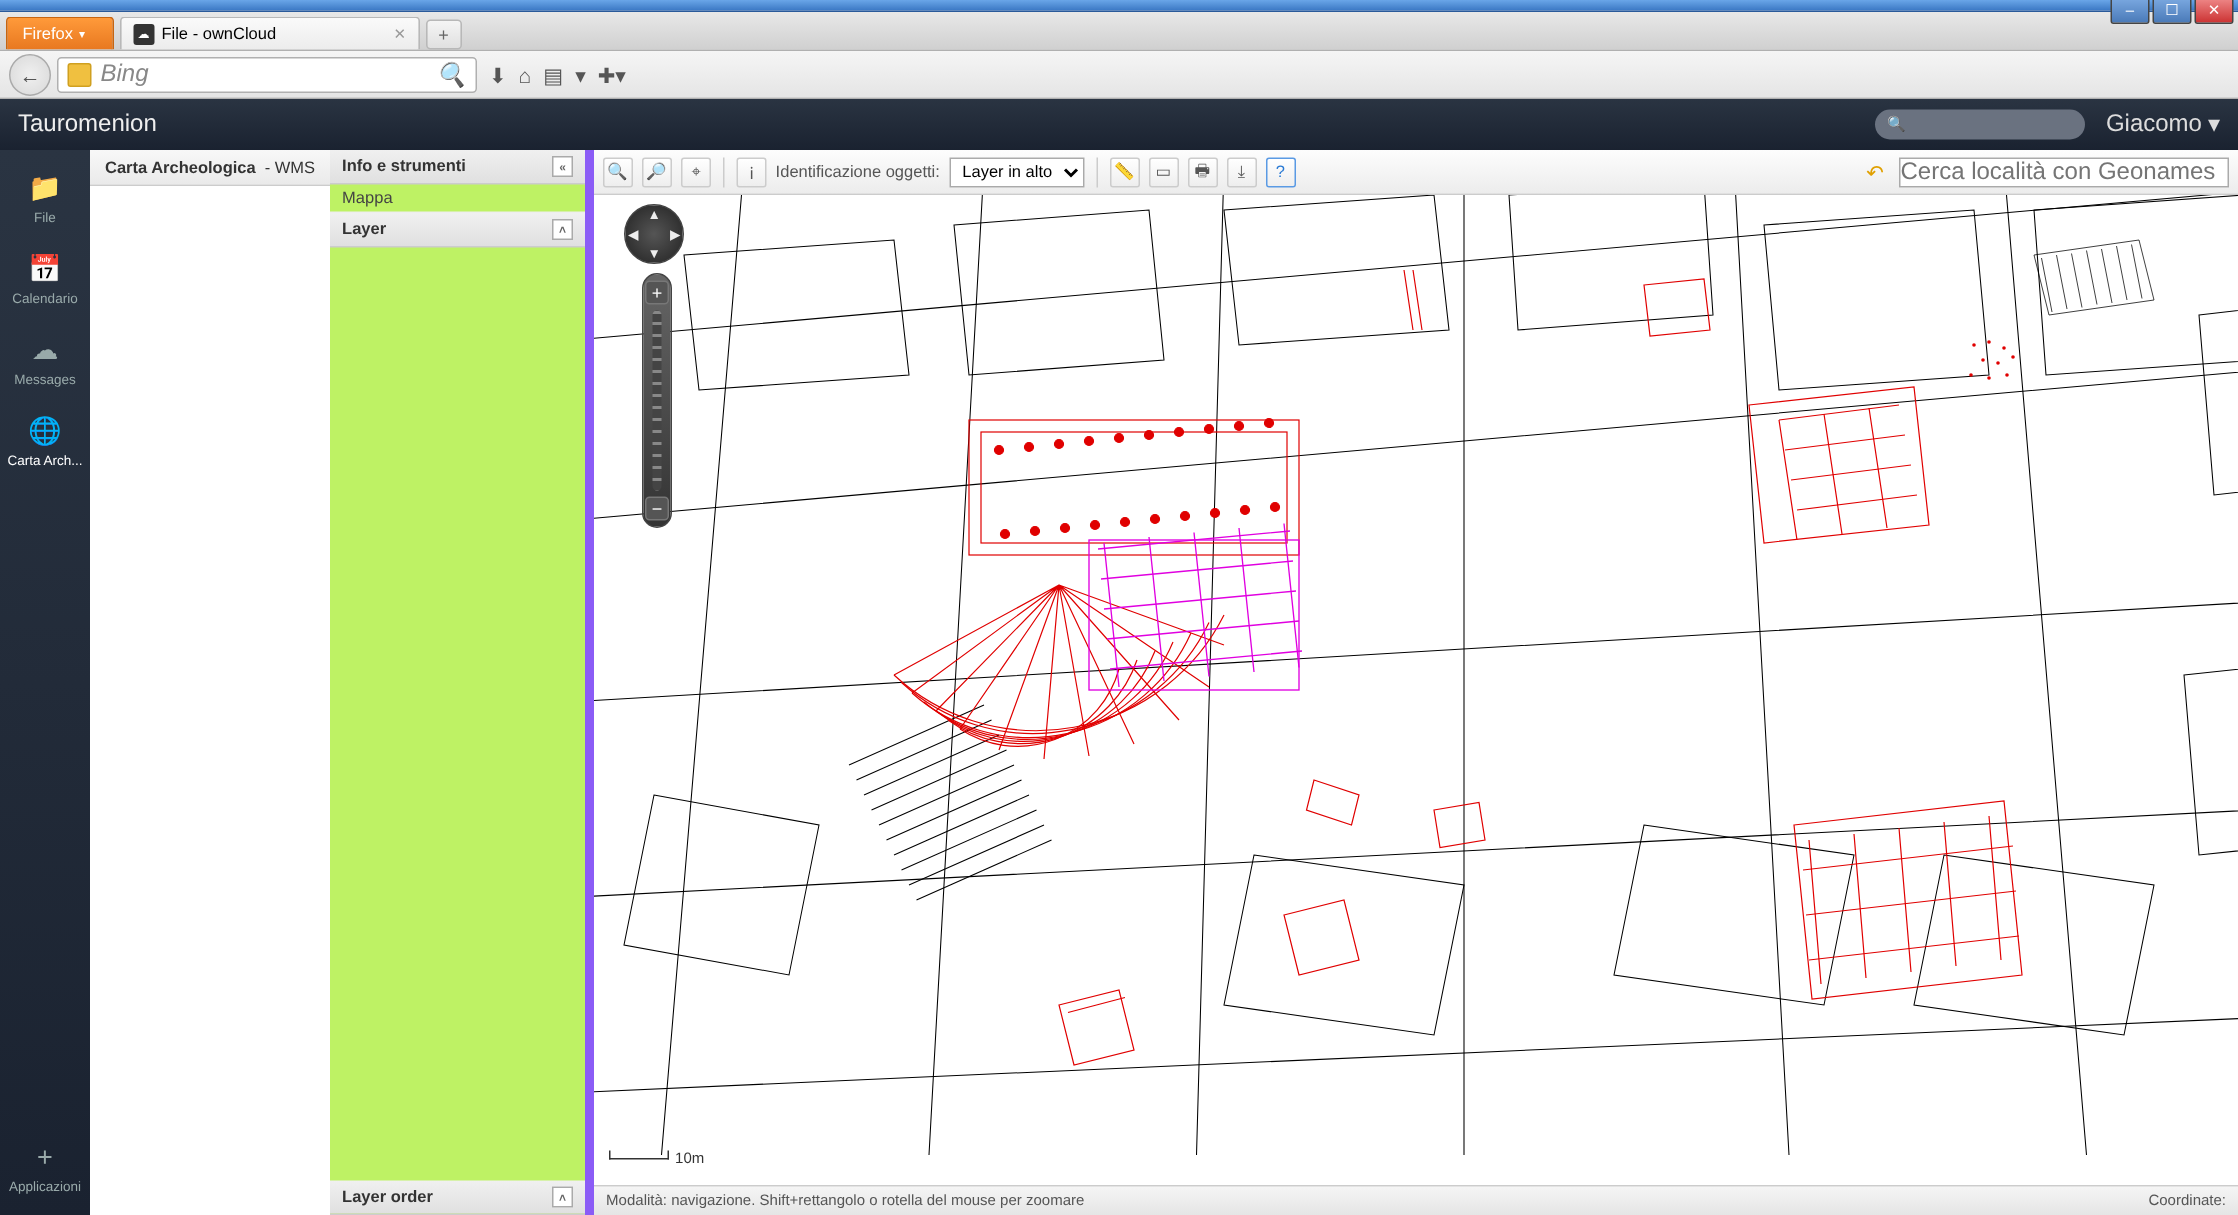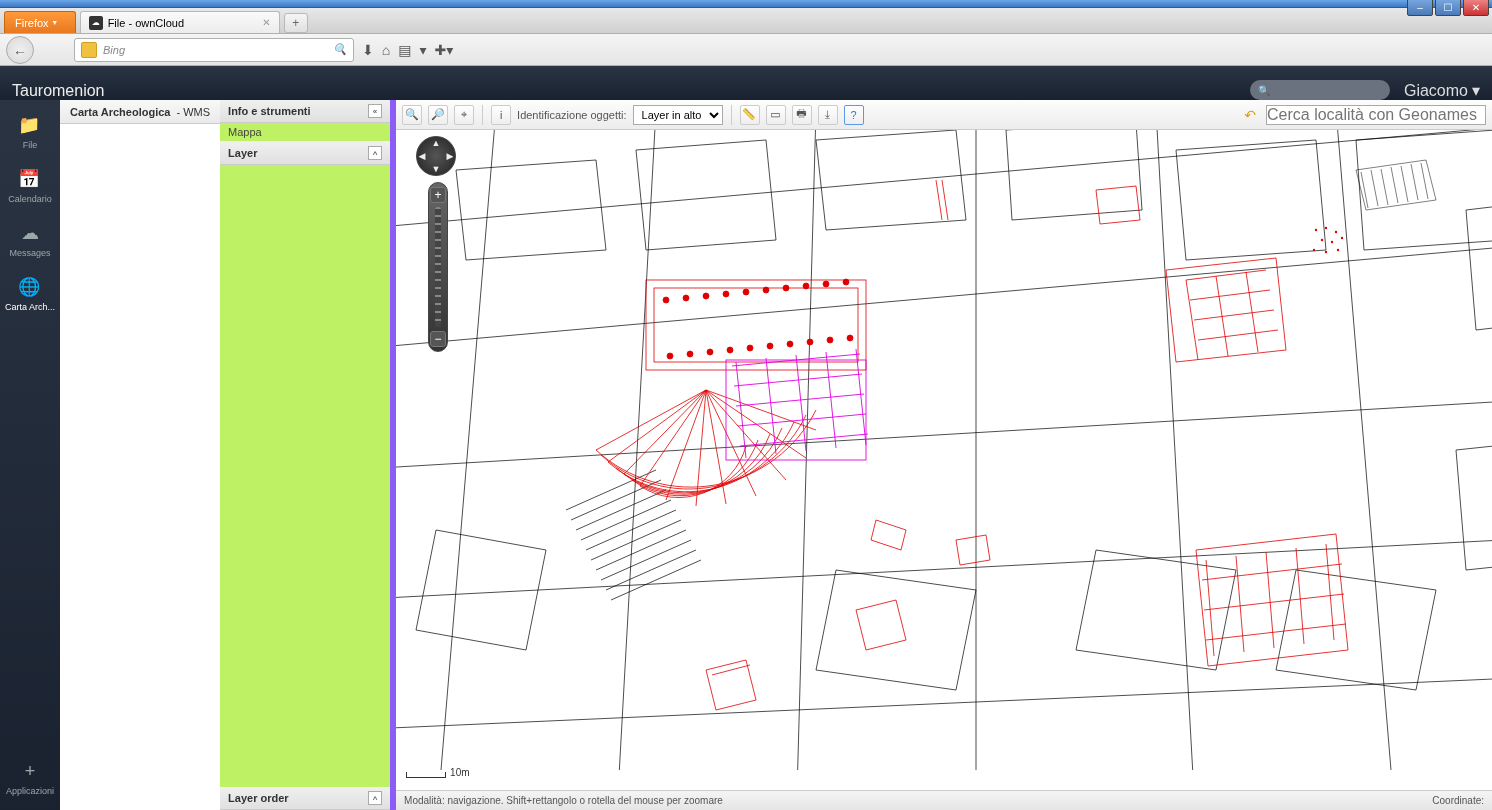--- a/index.html
+++ b/index.html
@@ -20,28 +20,28 @@
 .ff-tab { background: linear-gradient(#fafafa, #ececec); border: 1px solid #b8b8b8; border-bottom: none; border-radius: 3px 3px 0 0; padding: 3px 8px; margin-left: 4px; font-size: 11px; height: 22px; display: flex; align-items: center; gap: 5px; width: 200px; }
 .ff-tab-icon { width: 14px; height: 14px; background: #333; border-radius: 2px; display: flex; align-items: center; justify-content: center; color: #fff; font-size: 8px; }
 .ff-tab-close { margin-left: auto; color: #999; font-size: 10px; }
 .ff-newtab { width: 24px; height: 20px; background: linear-gradient(#f5f5f5, #e0e0e0); border: 1px solid #b8b8b8; border-radius: 3px; margin-left: 4px; display: flex; align-items: center; justify-content: center; font-size: 12px; color: #666; }
 
 .ff-nav { height: 32px; background: linear-gradient(#f5f5f5, #e5e5e5); border-bottom: 1px solid #b0b0b0; display: flex; align-items: center; padding: 0 6px; gap: 4px; }
 .ff-back { width: 28px; height: 28px; border-radius: 50%; background: radial-gradient(#f0f0f0, #d8d8d8); border: 1px solid #aaa; display: flex; align-items: center; justify-content: center; color: #555; font-size: 14px; }
 .ff-url { flex: 1; height: 24px; background: #fff; border: 1px solid #b0b0b0; border-radius: 3px; font-size: 11px; padding: 0 6px; display: flex; align-items: center; gap: 4px; color: #555; }
 .ff-url-globe { width: 14px; height: 14px; background: #aaa; border-radius: 50%; }
 .ff-url-actions { margin-left: auto; display: flex; gap: 6px; color: #888; font-size: 12px; }
-.ff-search { width: 280px; height: 24px; background: #fff; border: 1px solid #b0b0b0; border-radius: 3px; font-size: 11px; padding: 0 6px; display: flex; align-items: center; gap: 6px; color: #888; font-style: italic; margin-left: 36px; }
+.ff-search { width: 280px; height: 24px; background: #fff; border: 1px solid #b0b0b0; border-radius: 3px; font-size: 16px; padding: 0 6px; display: flex; align-items: center; gap: 6px; color: #888; font-style: italic; }
 .ff-search-icon { width: 16px; height: 16px; background: #f0c040; border: 1px solid #d0a020; border-radius: 2px; }
 .ff-search-go { margin-left: auto; color: #666; }
 .ff-right-icons { display: flex; gap: 8px; color: #555; font-size: 14px; padding: 0 4px; }
 .ff-right-icons span { cursor: pointer; }
 
 
-.oc-header { height: 34px; background: linear-gradient(#2a3442, #1a2230); display: flex; align-items: flex-end; padding: 0 12px; color: #eee; }
+.oc-header { height: 34px; background: linear-gradient(#2a3442, #1a2230); display: flex; align-items: center; padding: 0 12px; color: #eee; }
 .oc-title { font-size: 16px; font-weight: normal; }
 .oc-search { margin-left: auto; width: 140px; height: 20px; background: #6a7280; border-radius: 10px; display: flex; align-items: center; padding: 0 8px; }
 .oc-search-icon { color: #ccc; font-size: 10px; }
 .oc-user { margin-left: 14px; font-size: 16px; color: #ddd; display: flex; align-items: center; gap: 4px; }
 
 
 .main { display: flex; height: calc(810px - 8px - 26px - 32px - 34px); }
 .oc-sidebar { width: 60px; background: linear-gradient(#2a3442, #1a2230); display: flex; flex-direction: column; align-items: center; padding-top: 14px; gap: 18px; color: #9aa; font-size: 9px; }
 .oc-side-item { display: flex; flex-direction: column; align-items: center; gap: 4px; cursor: pointer; text-align: center; }
 .oc-side-item.active { color: #fff; }
@@ -79,21 +79,21 @@
 .map-canvas svg { position: absolute; top: 0; left: 0; }
 
 
 .nav-compass { position: absolute; top: 6px; left: 20px; width: 44px; }
 .compass-ring { width: 40px; height: 40px; border-radius: 50%; background: radial-gradient(#555, #222); position: relative; border: 1px solid #444; }
 .compass-arrow { position: absolute; color: #eee; font-size: 9px; width: 100%; text-align: center; }
 .zoom-slider { margin: 6px auto 0; width: 20px; height: 170px; background: linear-gradient(#666, #333); border-radius: 10px; display: flex; flex-direction: column; align-items: center; justify-content: space-between; padding: 4px 0; border: 1px solid #444; }
 .zoom-btn { width: 16px; height: 16px; background: #555; color: #fff; border-radius: 3px; font-size: 12px; display: flex; align-items: center; justify-content: center; border: 1px solid #777; }
 .zoom-track { flex: 1; width: 6px; background: repeating-linear-gradient(#888, #888 2px, #444 2px, #444 8px); margin: 4px 0; border-radius: 3px; }
 
-.scale-bar { position: absolute; bottom: 12px; left: 10px; display: flex; align-items: flex-end; font-size: 10px; color: #333; gap: 4px; }
+.scale-bar { position: absolute; bottom: 12px; left: 10px; display: flex; align-items: flex-start; font-size: 10px; color: #333; gap: 4px; }
 .scale-line { width: 40px; height: 6px; border: 1px solid #333; border-top: none; }
 
 .status-bar { height: 20px; background: linear-gradient(#f5f5f5, #e5e5e5); border-top: 1px solid #ccc; display: flex; align-items: center; padding: 0 8px; font-size: 10px; color: #555; }
 .status-right { margin-left: auto; }
 </style>
 </head>
 <body>
 
 <div class="win-titlebar">
   <div class="win-controls">

